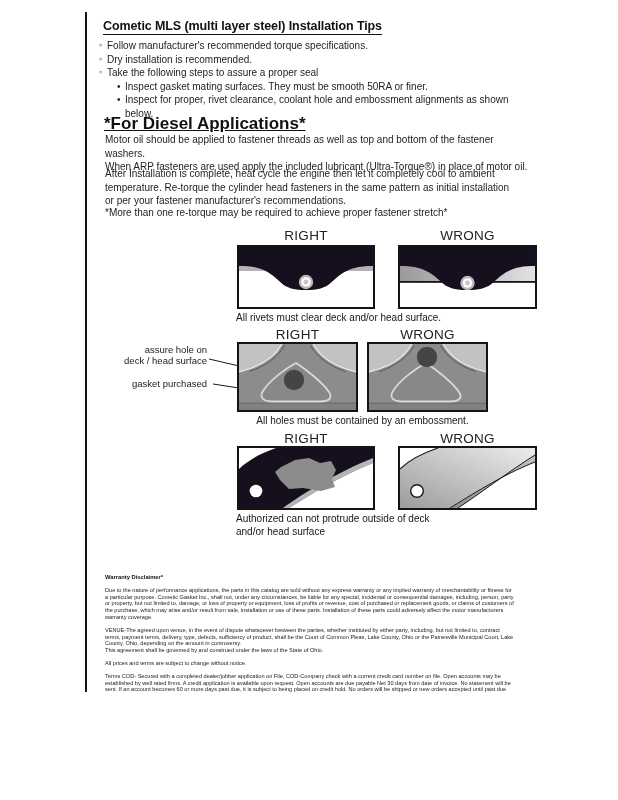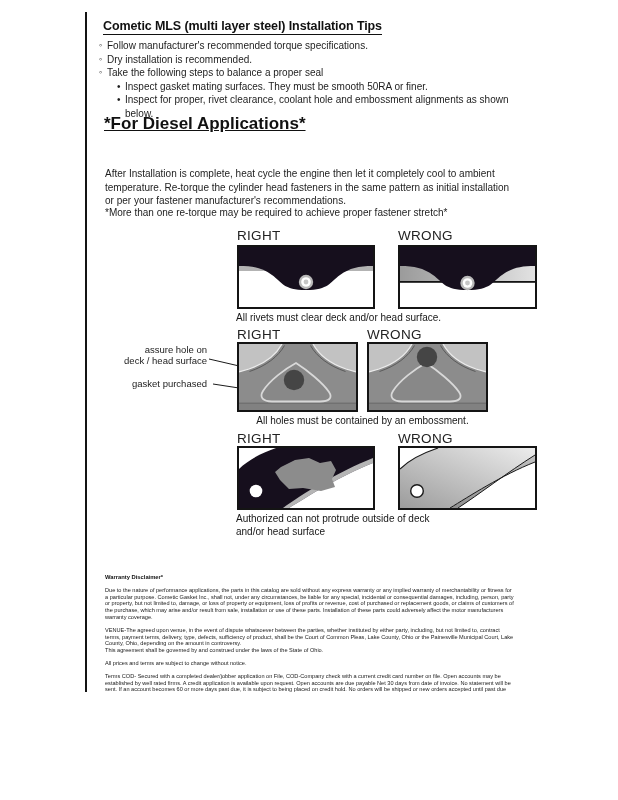--- a/index.html
+++ b/index.html
@@ -17,21 +17,21 @@
   }
   .tips { left:99px; top:39px; width:440px; font-size:10px; line-height:13.6px; color:#1d1d1d; }
   .tips .row { display:flex; }
   .tips .ob { width:8px; font-size:9px; line-height:13.6px; color:#1d1d1d; }
   .tips .sub { margin-left:18px; }
   .tips .fb { width:8px; font-size:10px; line-height:13.6px; }
   .dheading { left:104px; top:114px; font-size:17px; font-weight:bold; color:#111;text-decoration:underline; }
   .bodyp { left:105px; width:424px; font-size:10px; line-height:13.6px; color:#1d1d1d; }
   .bodyp span { display:block; }
   .p1 { top:133px; } .p2 { top:167px; } .p3 { top:206px; }
-  .fglabel { font-size:13.5px; color:#222; letter-spacing:0.3px; }
+  .fglabel { font-size:13.5px; color:#222; text-align:center; letter-spacing:0.3px; }
   .dbox { border:2px solid #141414; background:#fff; }
   .dbox svg { display:block; width:100%; height:100%; }
   .caption { font-size:10px; color:#161616; line-height:12.8px; }
   .annot { font-size:9.5px; color:#1b1b1b; text-align:right; line-height:11px; left:90px; width:117px; }
   .disc { left:105px; top:574px; width:409px; font-size:5.6px; line-height:6.8px; color:#222; }
   .disc h3 { font-size:5.8px; font-weight:bold; margin-bottom:6px; color:#111; }
   .disc p { margin-bottom:6px; }
   .disc p.tight { margin-bottom:0; }
   .footer-code { left:389px; top:760px; font-size:13px; color:#2e2e2e; letter-spacing:0.2px; }
 </style>
@@ -48,34 +48,38 @@
     <div class="row">
       <span class="ob">◦</span>
       <span>Follow manufacturer's recommended torque specifications.</span>
     </div>
     <div class="row">
       <span class="ob">◦</span>
       <span>Dry installation is recommended.</span>
     </div>
     <div class="row">
       <span class="ob">◦</span>
-      <span>Take the following steps to balance a proper seal</span>
+      <span>Take the following steps to assure a proper seal</span>
     </div>
     <div class="row sub">
       <span class="fb">•</span>
       <span>Inspect gasket mating surfaces.  They must be smooth 50RA or finer.</span>
     </div>
     <div class="row sub">
       <span class="fb">•</span>
       <span>Inspect for proper, rivet clearance, coolant hole and embossment alignments as shown below.</span>
     </div>
   </div>
 
   <div class="abs dheading">*For Diesel Applications*</div>
 
+  <div class="abs bodyp p1">
+    <span>Motor oil should be applied to fastener threads as well as top and bottom of the fastener washers.</span>
+    <span>When ARP fasteners are used apply the included lubricant (Ultra-Torque®) in place of motor oil.</span>
+  </div>
   <div class="abs bodyp p2">
     <span>After Installation is complete, heat cycle the engine then let it completely cool to ambient</span>
     <span>temperature. Re-torque the cylinder head fasteners in the same pattern as initial installation</span>
     <span>or per your fastener manufacturer's recommendations.</span>
   </div>
   <div class="abs bodyp p3">*More than one re-torque may be required to achieve proper fastener stretch*</div>
 
   <div class="abs fglabel" style="left:237px; top:228px; width:138px;">RIGHT</div>
   <div class="abs fglabel" style="left:398px; top:228px; width:139px;">WRONG</div>
 

